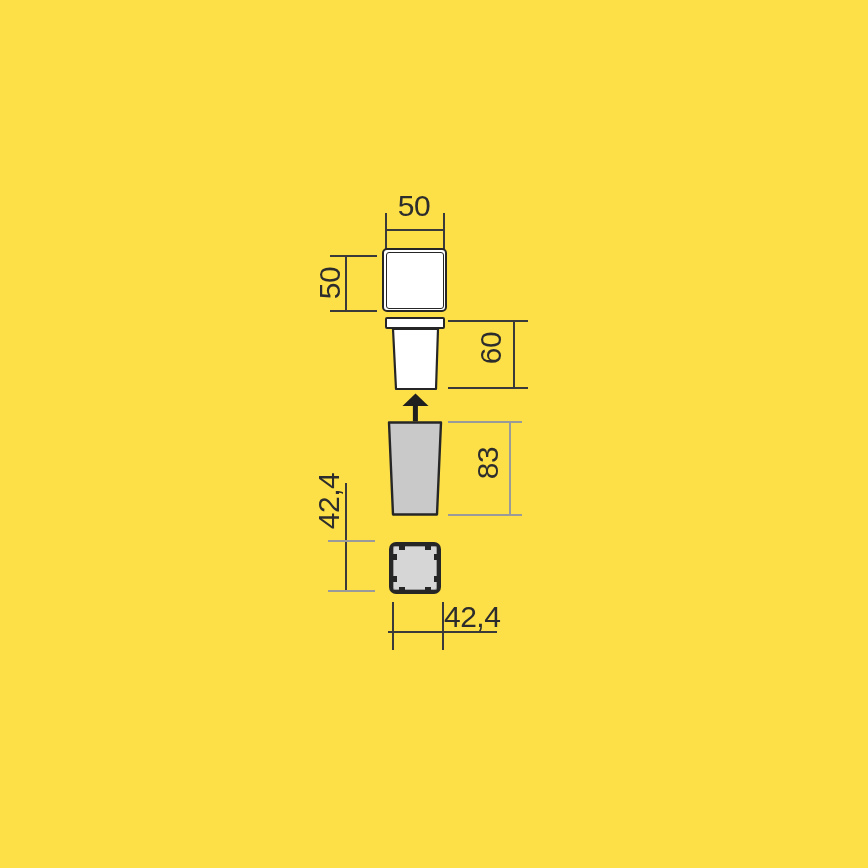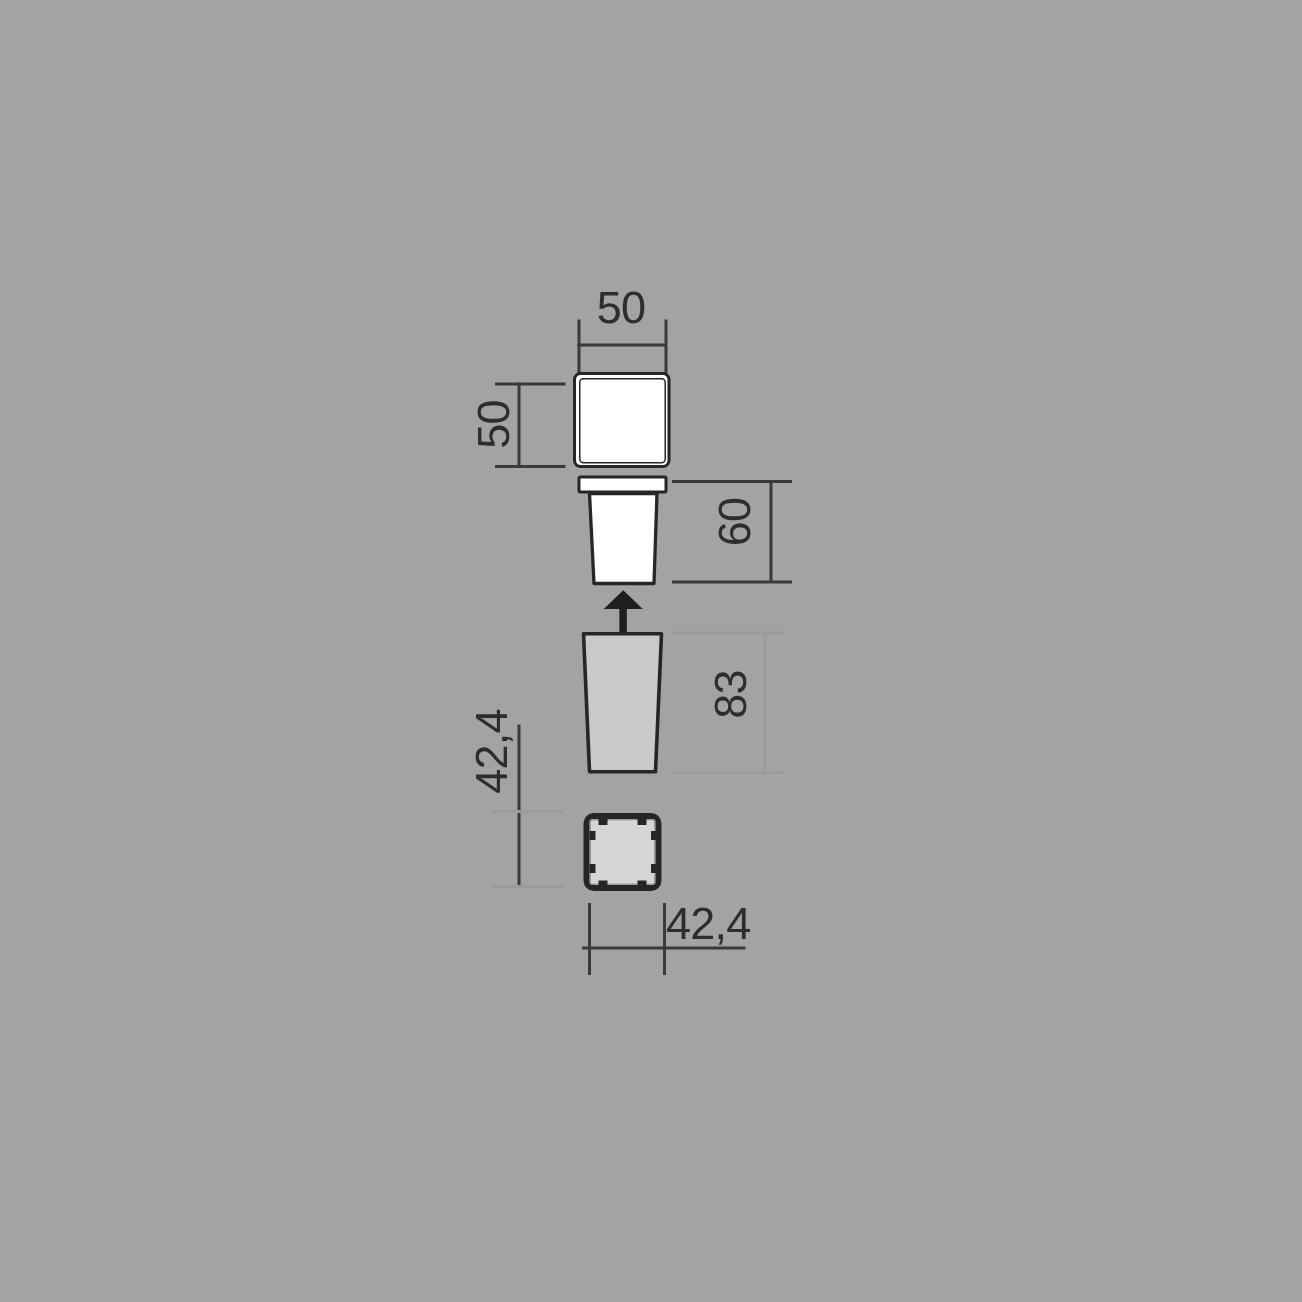--- a/index.html
+++ b/index.html
@@ -1,19 +1,19 @@
 <!DOCTYPE html>
 <html style="--line-dark: #3a3a3a; --line-gray: #9a9a9a; --outline: #262626; --fill-sleeve: #c9c9c9; --fill-box: #d6d6d6; --arrow: #1f1f1f; --text: #2d2d2d;"><head>
 <meta charset="utf-8">
 <style>
   html,body{margin:0;padding:0;background:#ffffff;}
   .stage{
     position:relative;
     width:868px;height:868px;
-    background:#a3a3a3;
+    background:#fde047;
     overflow:hidden;
     font-family:"Liberation Sans", sans-serif;
     color:var(--text,#2d2d2d);
   }
   
   .hline,.vline{position:absolute;background:var(--line-dark,#3a3a3a);}
   .hline{height:1.5px;}
   .vline{width:1.5px;}
   .gray.hline,.gray.vline{background:var(--line-gray,#9a9a9a);}
   .dim-label{

